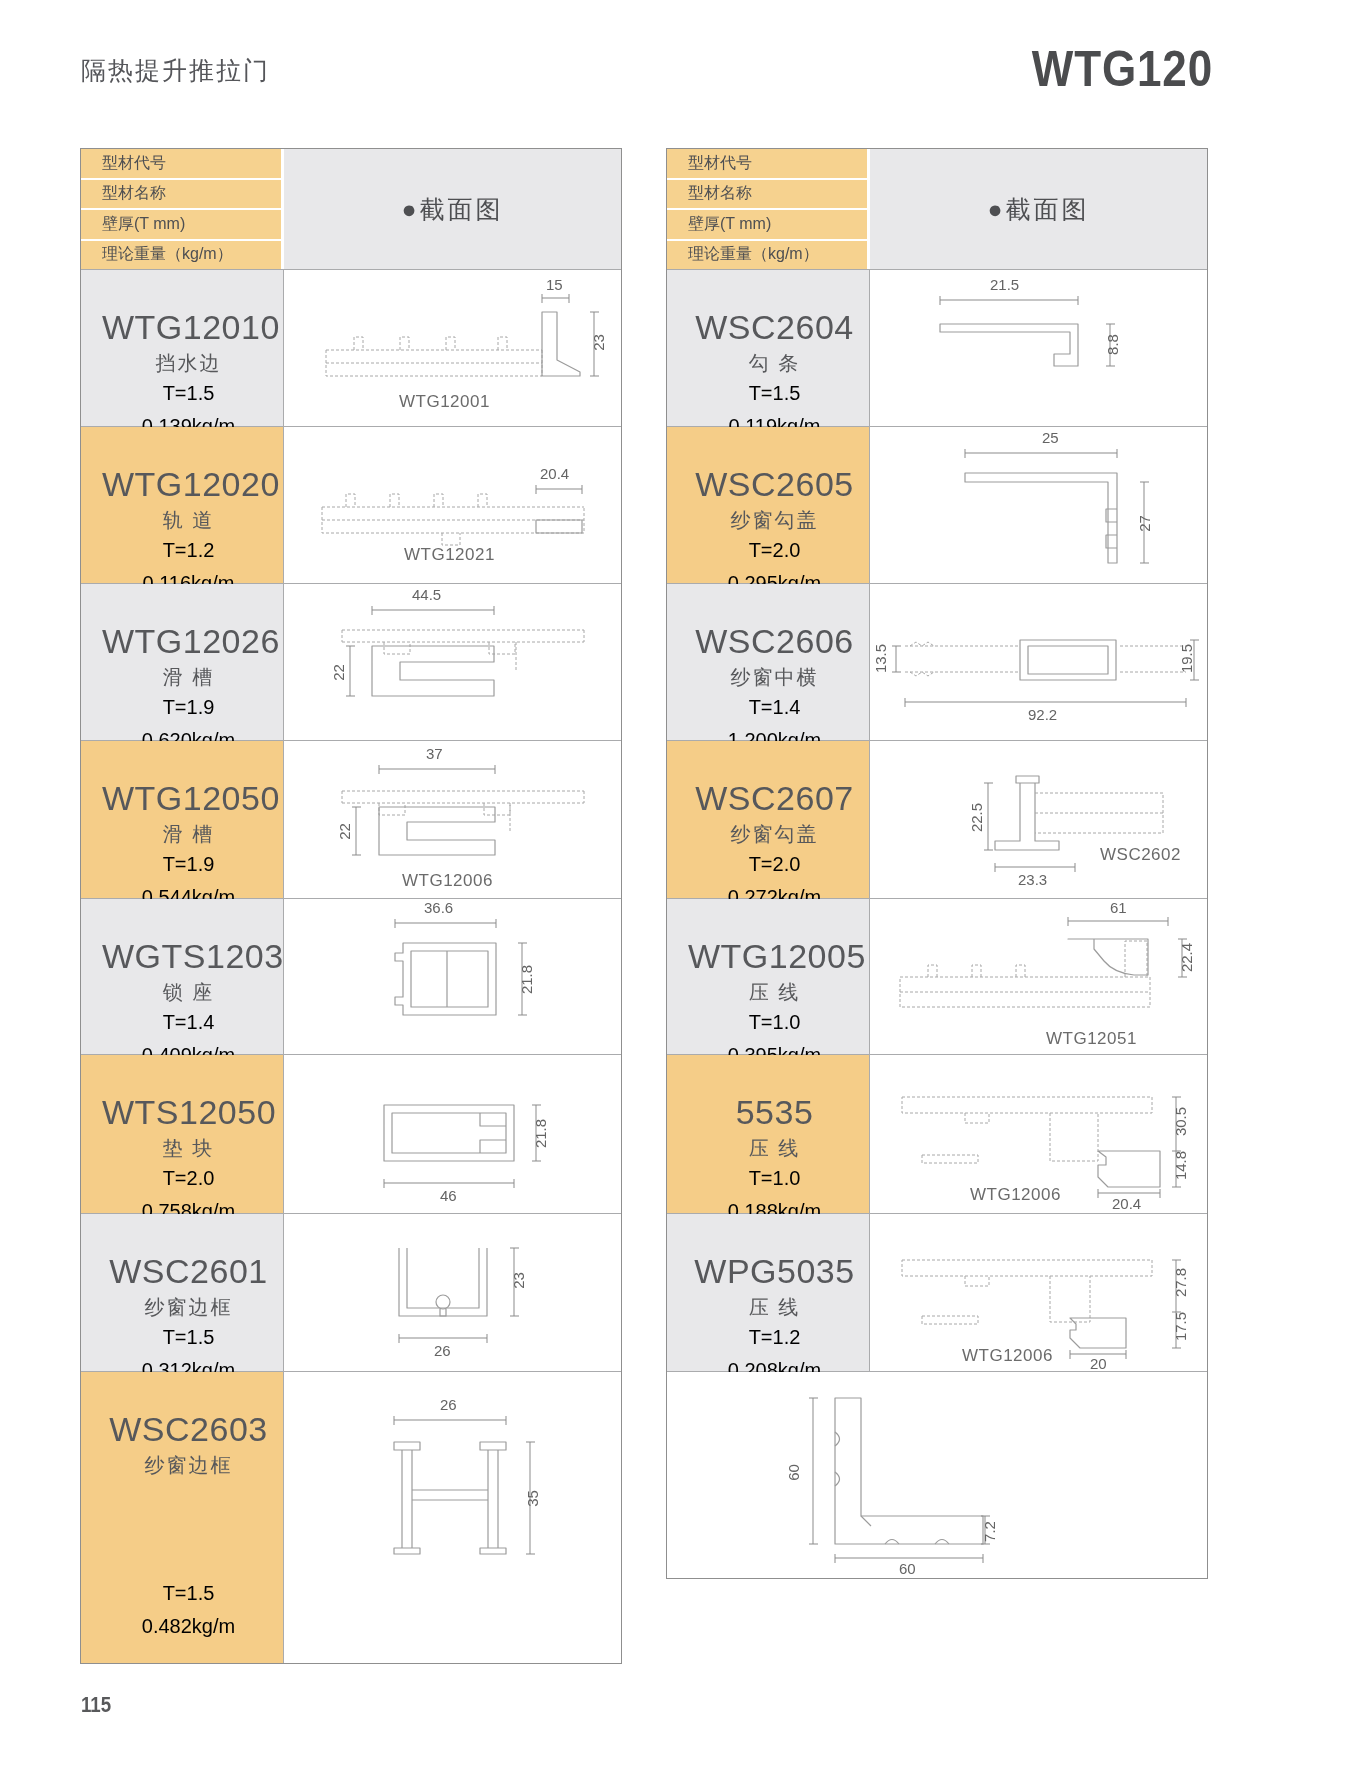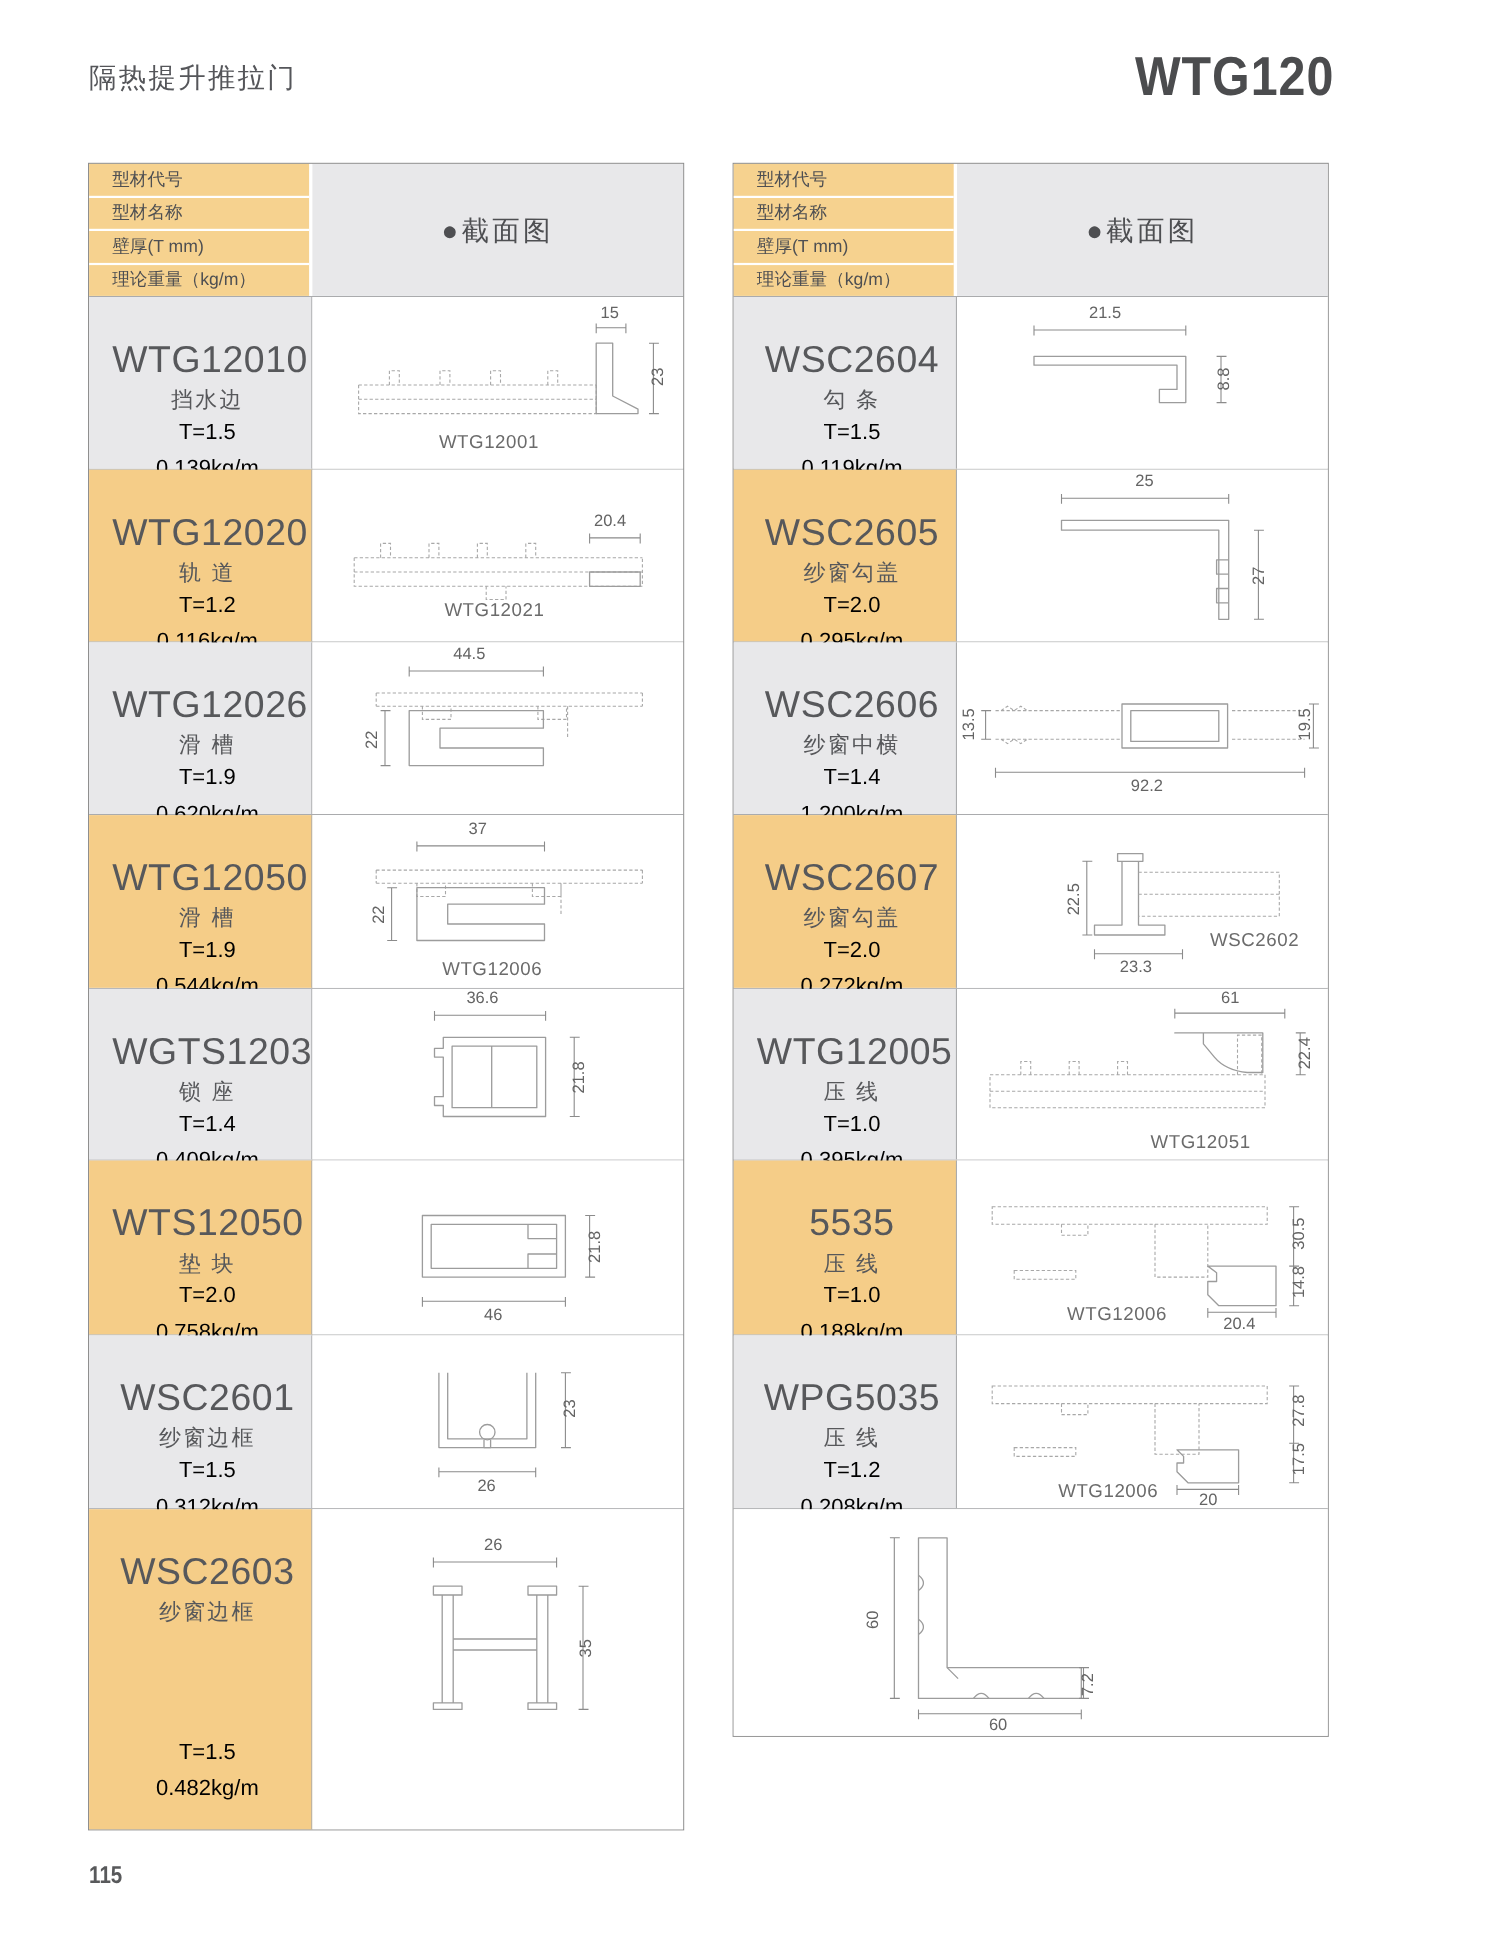--- a/index.html
+++ b/index.html
@@ -258,21 +258,21 @@
           <div>T=2.0</div>
           <div>0.295kg/m</div>
         </div>
       </div>
       <div class="dcell">
         <svg width="337" height="156" viewBox="0 0 337 156">
           <path class="p" d="M95,46 h152 v90 h-9 v-81 h-143 z"></path>
           <path class="p" d="M247,82 h-11 v13 h11 M247,108 h-11 v13 h11"></path>
           <path class="m" d="M95,26 h152 M95,22 v9 M247,22 v9 M274,55 v81 M270,55 h9 M270,136 h9"></path>
         </svg>
-        <span class="dim" style="left:162px;top:2px">25</span>
+        <span class="dim" style="left:172px;top:2px">25</span>
         <span class="dim v" style="left:266px;top:88px">27</span>
       </div>
     </div>
 
     <div class="trow" style="height:156px">
       <div class="ncell tone-gray">
         <div class="code">WSC2606</div>
         <div class="pname">纱窗中横</div>
         <div class="spec">
           <div>T=1.4</div>

